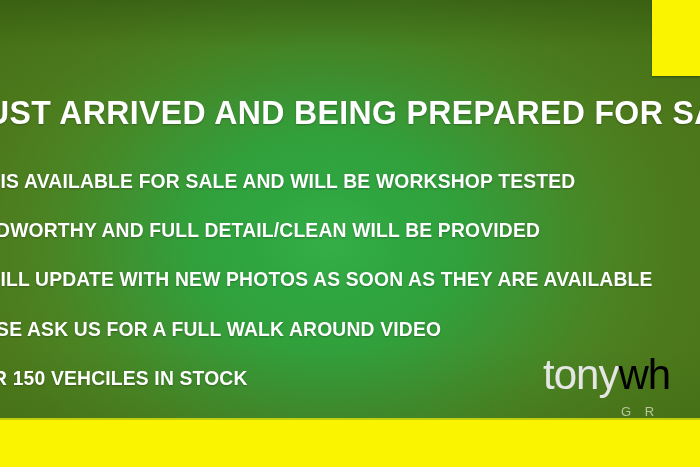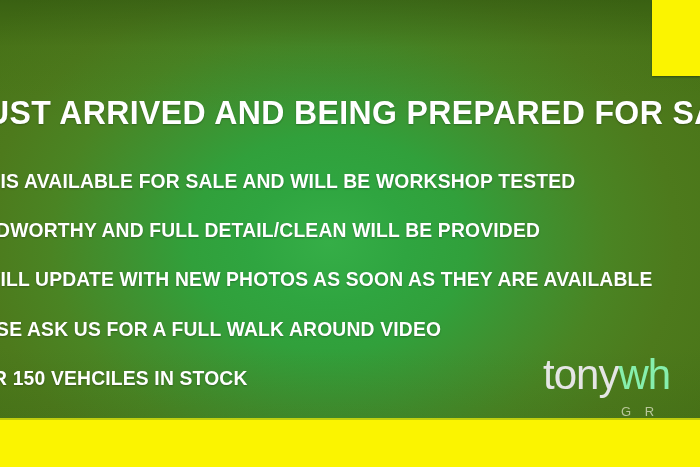--- a/index.html
+++ b/index.html
@@ -114,21 +114,21 @@
     position: absolute;
     left: 0;
     top: 0;
     font-size: 42px;
     line-height: 46px;
     font-weight: 400;
     white-space: nowrap;
     letter-spacing: -1px;
   }
   #logo-tony { color: #e5e5e5; }
-  #logo-white { color: #86efac; }
+  #logo-white { color: #000000; }
   #logo-group {
     position: absolute;
     left: 78px;
     top: 52px;
     font-size: 13px;
     line-height: 15px;
     letter-spacing: 5px;
     color: #b9c79a;
     font-weight: 400;
     white-space: nowrap;

